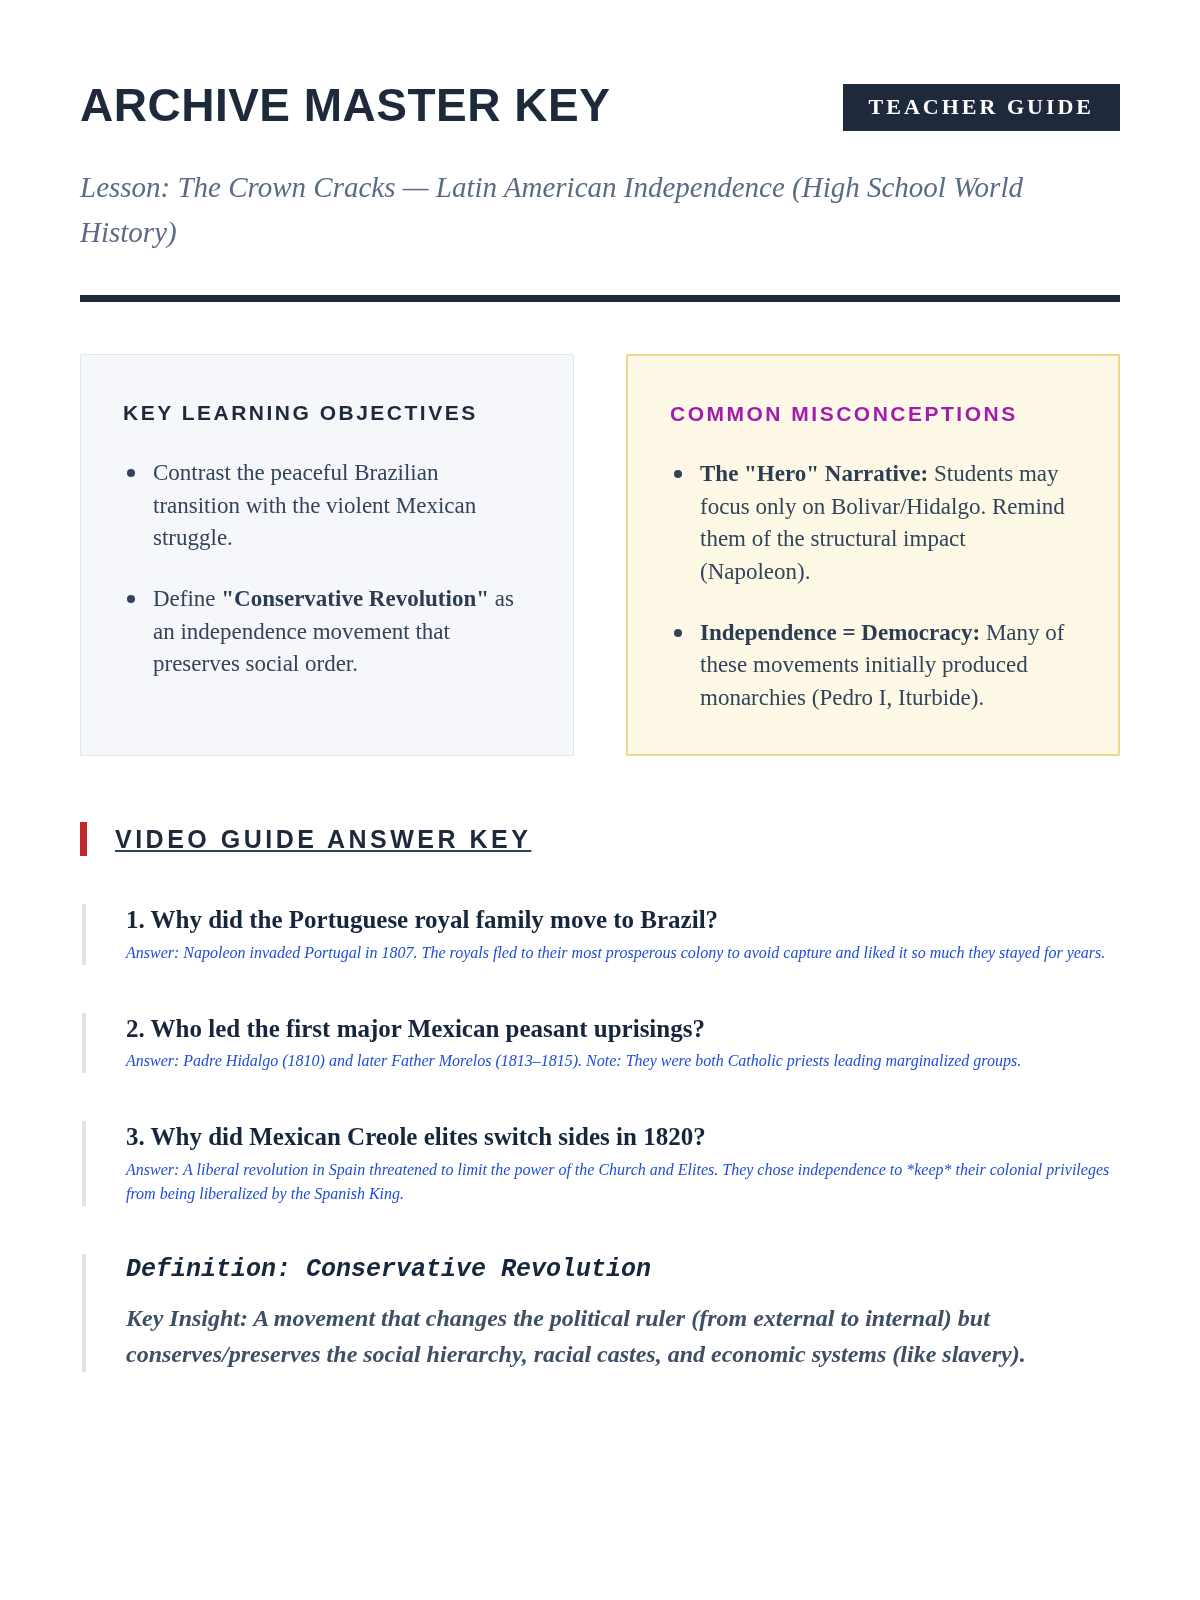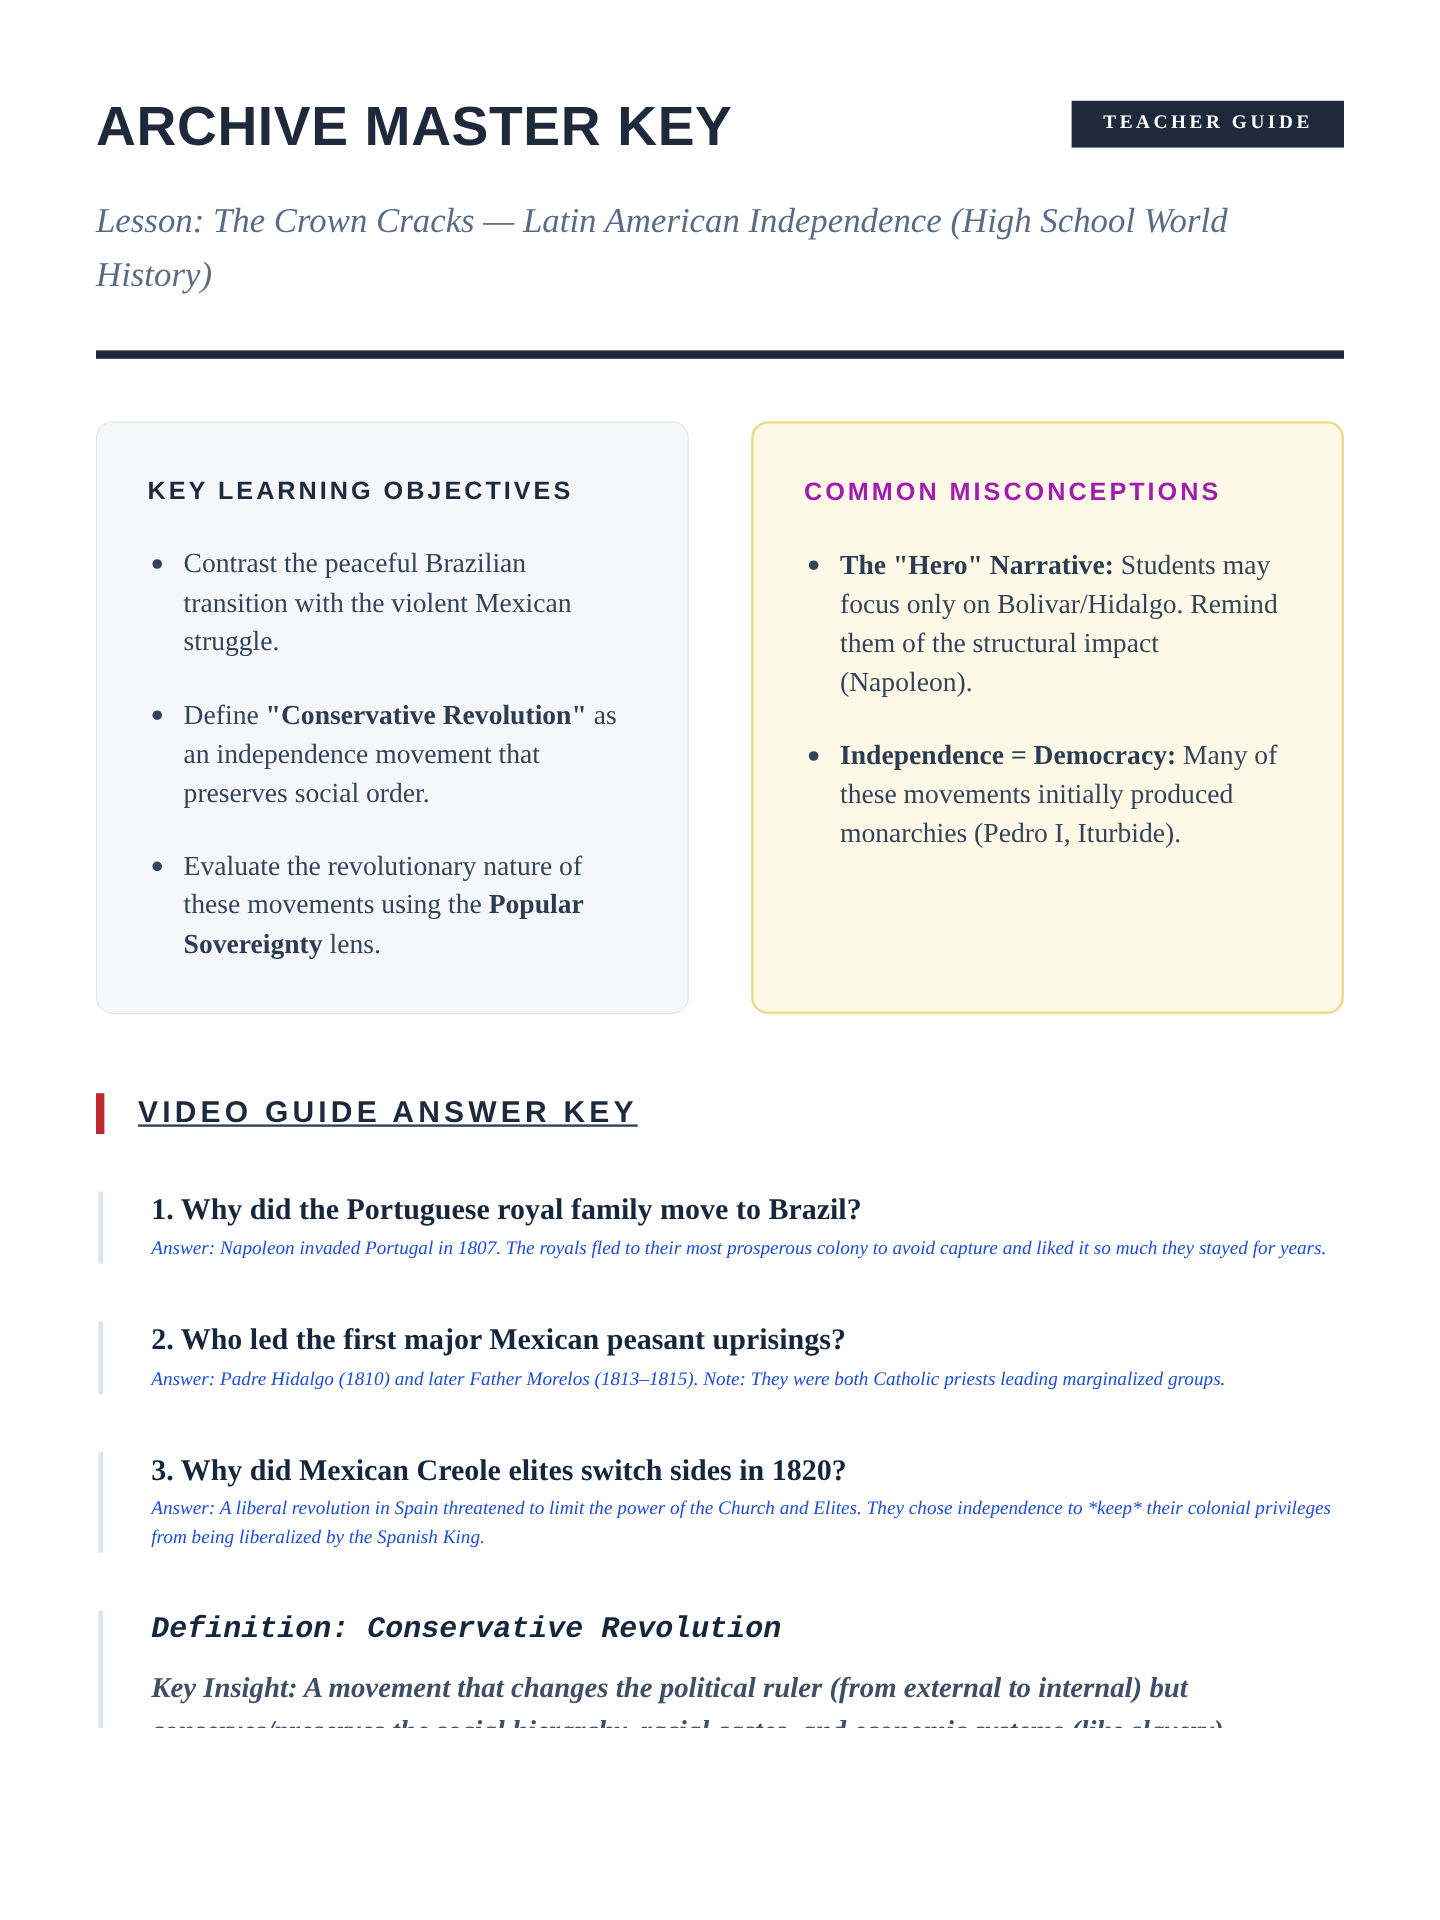--- a/index.html
+++ b/index.html
@@ -15,40 +15,40 @@
     font-size: 46px;
     letter-spacing: 0.5px;
     color: #1e2a3c;
     line-height: 1.0;
   }
   .badge {
     background: #1e2a3c;
     color: #ffffff;
     font-family: "Liberation Serif", serif;
     font-weight: 700;
-    font-size: 16px;
+    font-size: 22px;
     letter-spacing: 3px;
     padding: 10px 26px 11px 26px;
     margin-top: 2px;
     white-space: nowrap;
     text-align: right;
   }
   .subtitle {
     margin-top: 34px;
     font-style: italic;
     font-size: 29px;
     line-height: 1.55;
     color: #5a6b85;
     max-width: 1040px;
   }
   .rule { height: 7px; background: #1e2a3c; margin-top: 40px; }
 
   
   .cards { display: grid; grid-template-columns: 1fr 1fr; gap: 52px; margin-top: 52px; }
-  .card { border-radius: 14px; padding: 46px 42px 40px 42px; }
+  .card { border-radius: 1px; padding: 46px 42px 40px 42px; }
   .card-objectives { background: #f5f7fa; border: 1px solid #e2e8ef; }
   .card-misconceptions { background: #fdf9e6; border: 2px solid #eed98a; }
   .card h2 {
     font-family: "Liberation Sans", sans-serif;
     font-weight: 800;
     font-size: 21px;
     letter-spacing: 2.5px;
     margin-bottom: 32px;
   }
   .card-objectives h2 { color: #1e2a3c; }
@@ -136,21 +136,20 @@
 
   <div class="rule"></div>
 
   <div class="cards">
 
     <section class="card card-objectives">
       <h2>KEY LEARNING OBJECTIVES</h2>
       <ul>
         <li><span>Contrast the peaceful Brazilian transition with the violent Mexican struggle.</span><b></b><span></span></li>
         <li><span>Define </span><b>"Conservative Revolution"</b><span> as an independence movement that preserves social order.</span></li>
-        <li><span>Evaluate the revolutionary nature of these movements using the </span><b>Popular Sovereignty</b><span> lens.</span></li>
       </ul>
     </section>
 
     <section class="card card-misconceptions">
       <h2>COMMON MISCONCEPTIONS</h2>
       <ul>
         <li><b>The "Hero" Narrative:</b><span> Students may focus only on Bolivar/Hidalgo. Remind them of the structural impact (Napoleon).</span></li>
         <li><b>Independence = Democracy:</b><span> Many of these movements initially produced monarchies (Pedro I, Iturbide).</span></li>
       </ul>
     </section>

